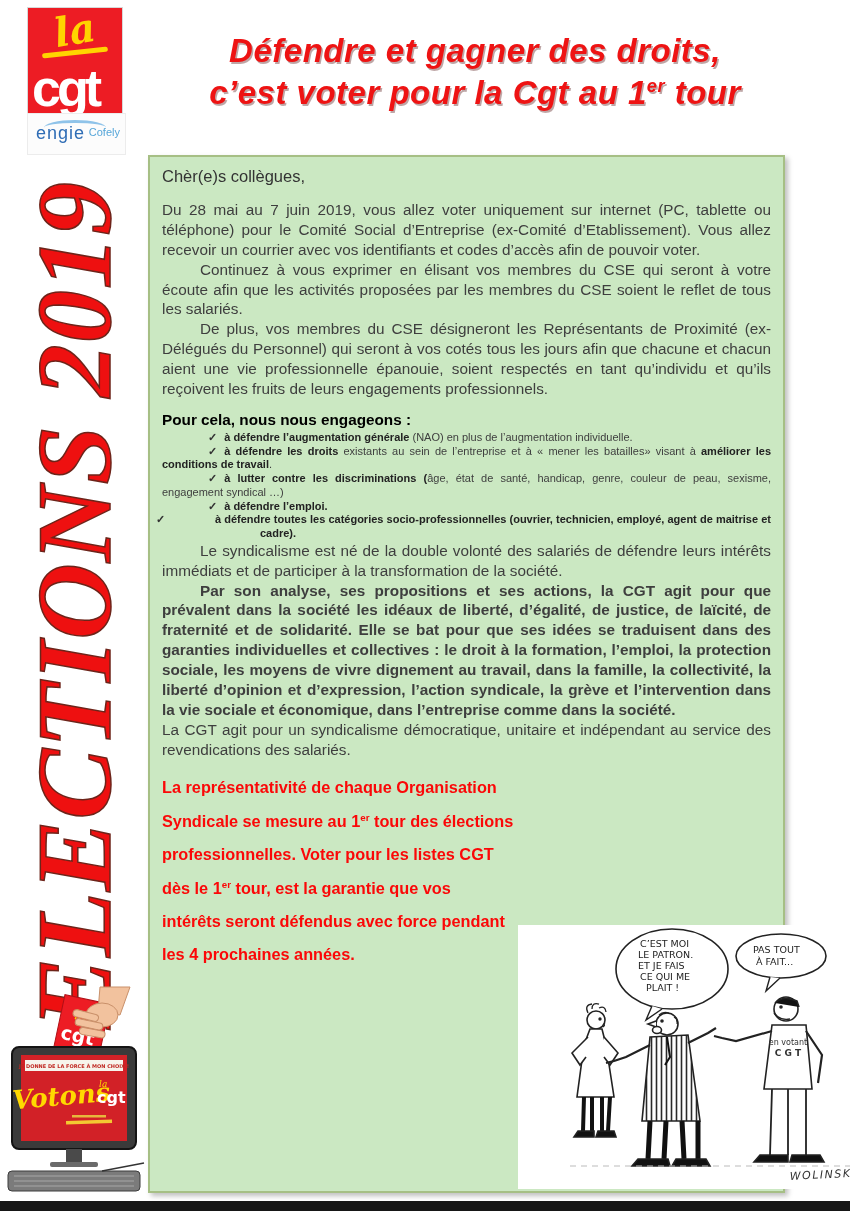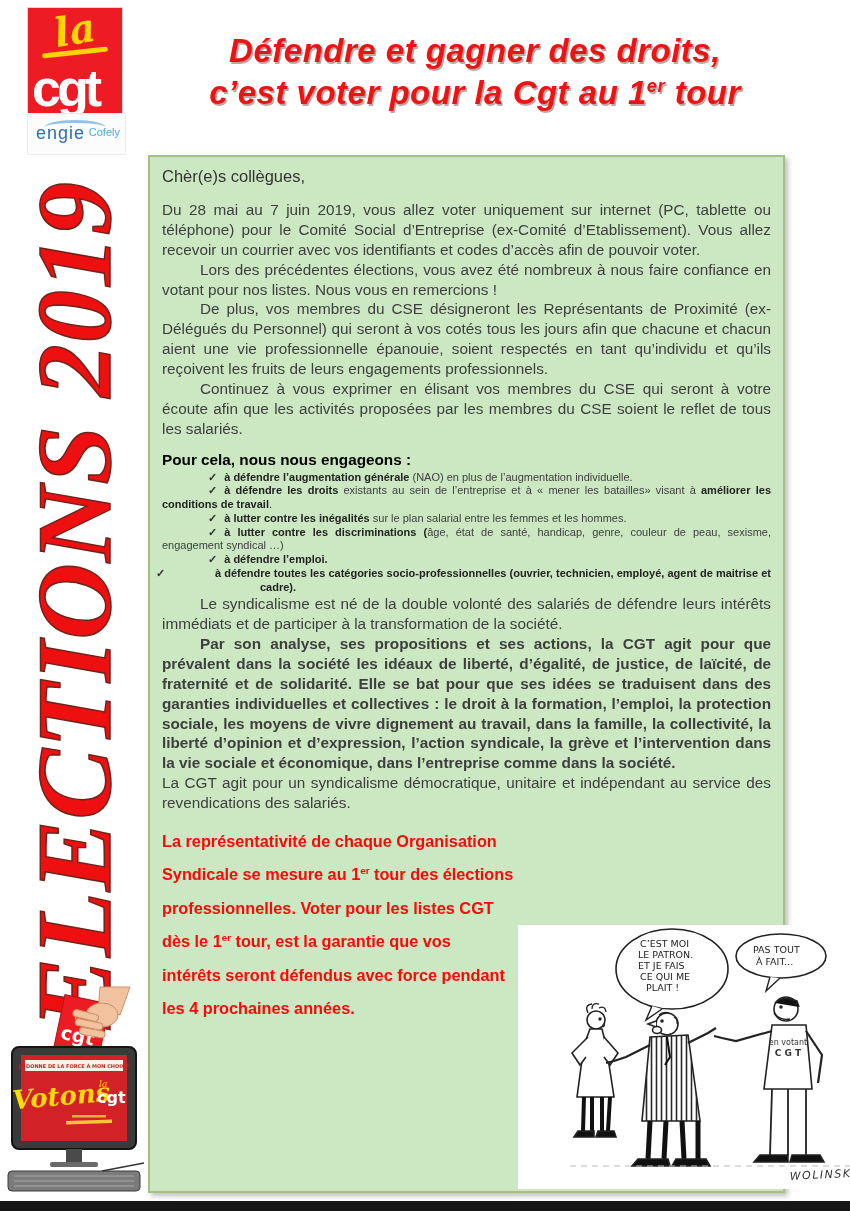--- a/index.html
+++ b/index.html
@@ -84,31 +84,29 @@
   <div class="title-block">
     <div>Défendre et gagner des droits,</div>
     <div><span>c’est voter pour la Cgt au 1</span><sup>er</sup><span> tour</span></div>
   </div>
 
   <div class="letter-panel">
     <p class="salutation">Chèr(e)s collègues,</p>
 
     <div>
         <p class="body first">Du 28 mai au 7 juin 2019, vous allez voter uniquement sur internet (PC, tablette ou téléphone) pour le Comité Social d’Entreprise (ex-Comité d’Etablissement). Vous allez recevoir un courrier avec vos identifiants et codes d’accès afin de pouvoir voter.</p>
-        <p class="body indent">Lors des précédentes élections, vous avez été nombreux à nous faire confiance en votant pour nos listes. Nous vous en remercions !</p>
+        <p class="body indent">Continuez à vous exprimer en élisant vos membres du CSE qui seront à votre écoute afin que les activités proposées par les membres du CSE soient le reflet de tous les salariés.</p>
         <p class="body indent">De plus, vos membres du CSE désigneront les Représentants de Proximité (ex-Délégués du Personnel) qui seront à vos cotés tous les jours afin que chacune et chacun aient une vie professionnelle épanouie, soient respectés en tant qu’individu et qu’ils reçoivent les fruits de leurs engagements professionnels.</p>
-        <p class="body indent">Continuez à vous exprimer en élisant vos membres du CSE qui seront à votre écoute afin que les activités proposées par les membres du CSE soient le reflet de tous les salariés.</p>
       </div>
 
     <p class="eng-heading">Pour cela, nous nous engageons :</p>
 
     <ul class="engagements">
         <li class=""><span class="check">✓</span><b>à défendre l’augmentation générale</b><span> (NAO) en plus de l’augmentation individuelle.</span></li>
         <li class=""><span class="check">✓</span><b>à défendre les droits</b><span> existants au sein de l’entreprise et à « mener les batailles» visant à </span><b>améliorer les conditions de travail</b><span>.</span></li>
-        <li class=""><span class="check">✓</span><b>à lutter contre les inégalités</b><span> sur le plan salarial entre les femmes et les hommes.</span></li>
         <li class=""><span class="check">✓</span><b>à lutter contre les discriminations (</b><span>âge, état de santé, handicap, genre, couleur de peau, sexisme, engagement syndical …)</span></li>
         <li class=""><span class="check">✓</span><b>à défendre l’emploi.</b></li>
         <li class="deep"><span class="check">✓</span><b>à défendre toutes les catégories socio-professionnelles (ouvrier, technicien, employé, agent de maitrise et cadre).</b></li>
       </ul>
 
     <div>
         <p class="body post1">Le syndicalisme est né de la double volonté des salariés de défendre leurs intérêts immédiats et de participer à la transformation de la société.</p>
         <p class="body post2">Par son analyse, ses propositions et ses actions, la CGT agit pour que prévalent dans la société les idéaux de liberté, d’égalité, de justice, de laïcité, de fraternité et de solidarité. Elle se bat pour que ses idées se traduisent dans des garanties individuelles et collectives : le droit à la formation, l’emploi, la protection sociale, les moyens de vivre dignement au travail, dans la famille, la collectivité, la liberté d’opinion et d’expression, l’action syndicale, la grève et l’intervention dans la vie sociale et économique, dans l’entreprise comme dans la société.</p>
         <p class="body post3">La CGT agit pour un syndicalisme démocratique, unitaire et indépendant au service des revendications des salariés.</p>
       </div>

